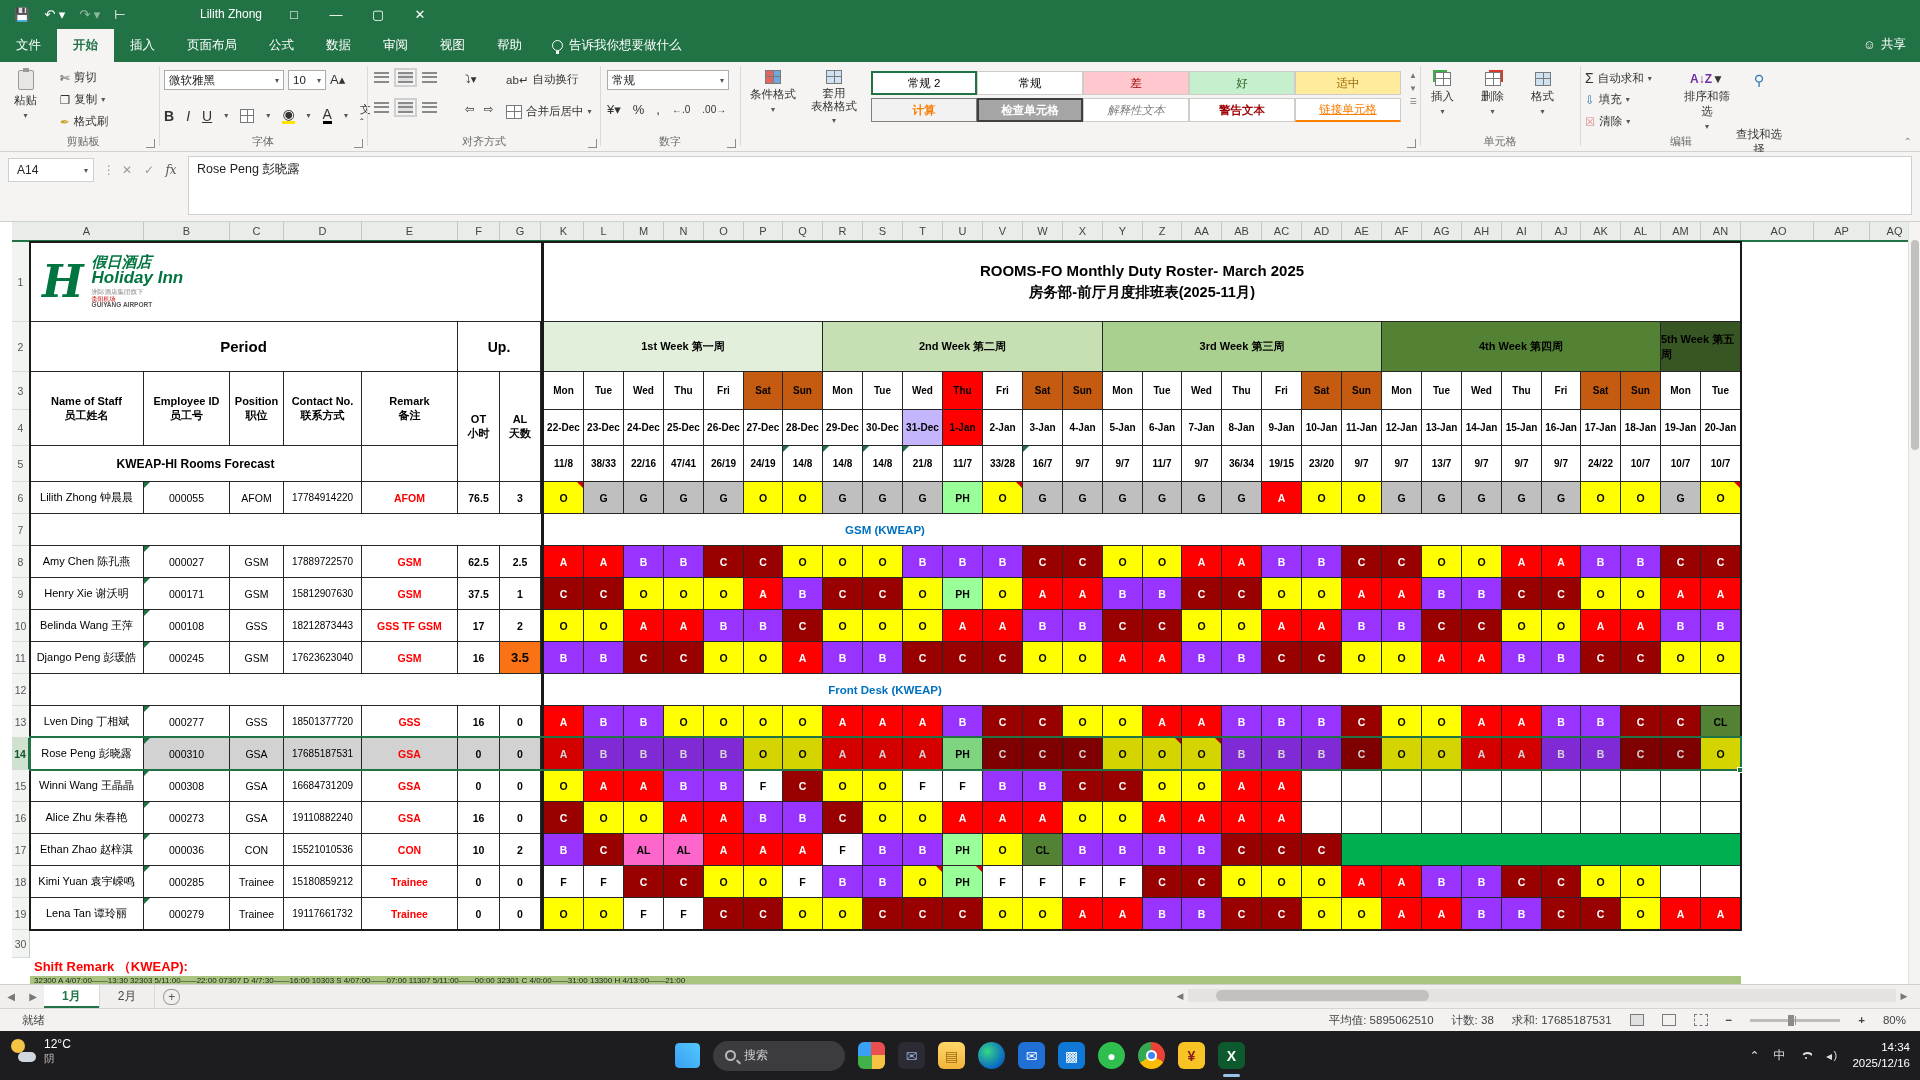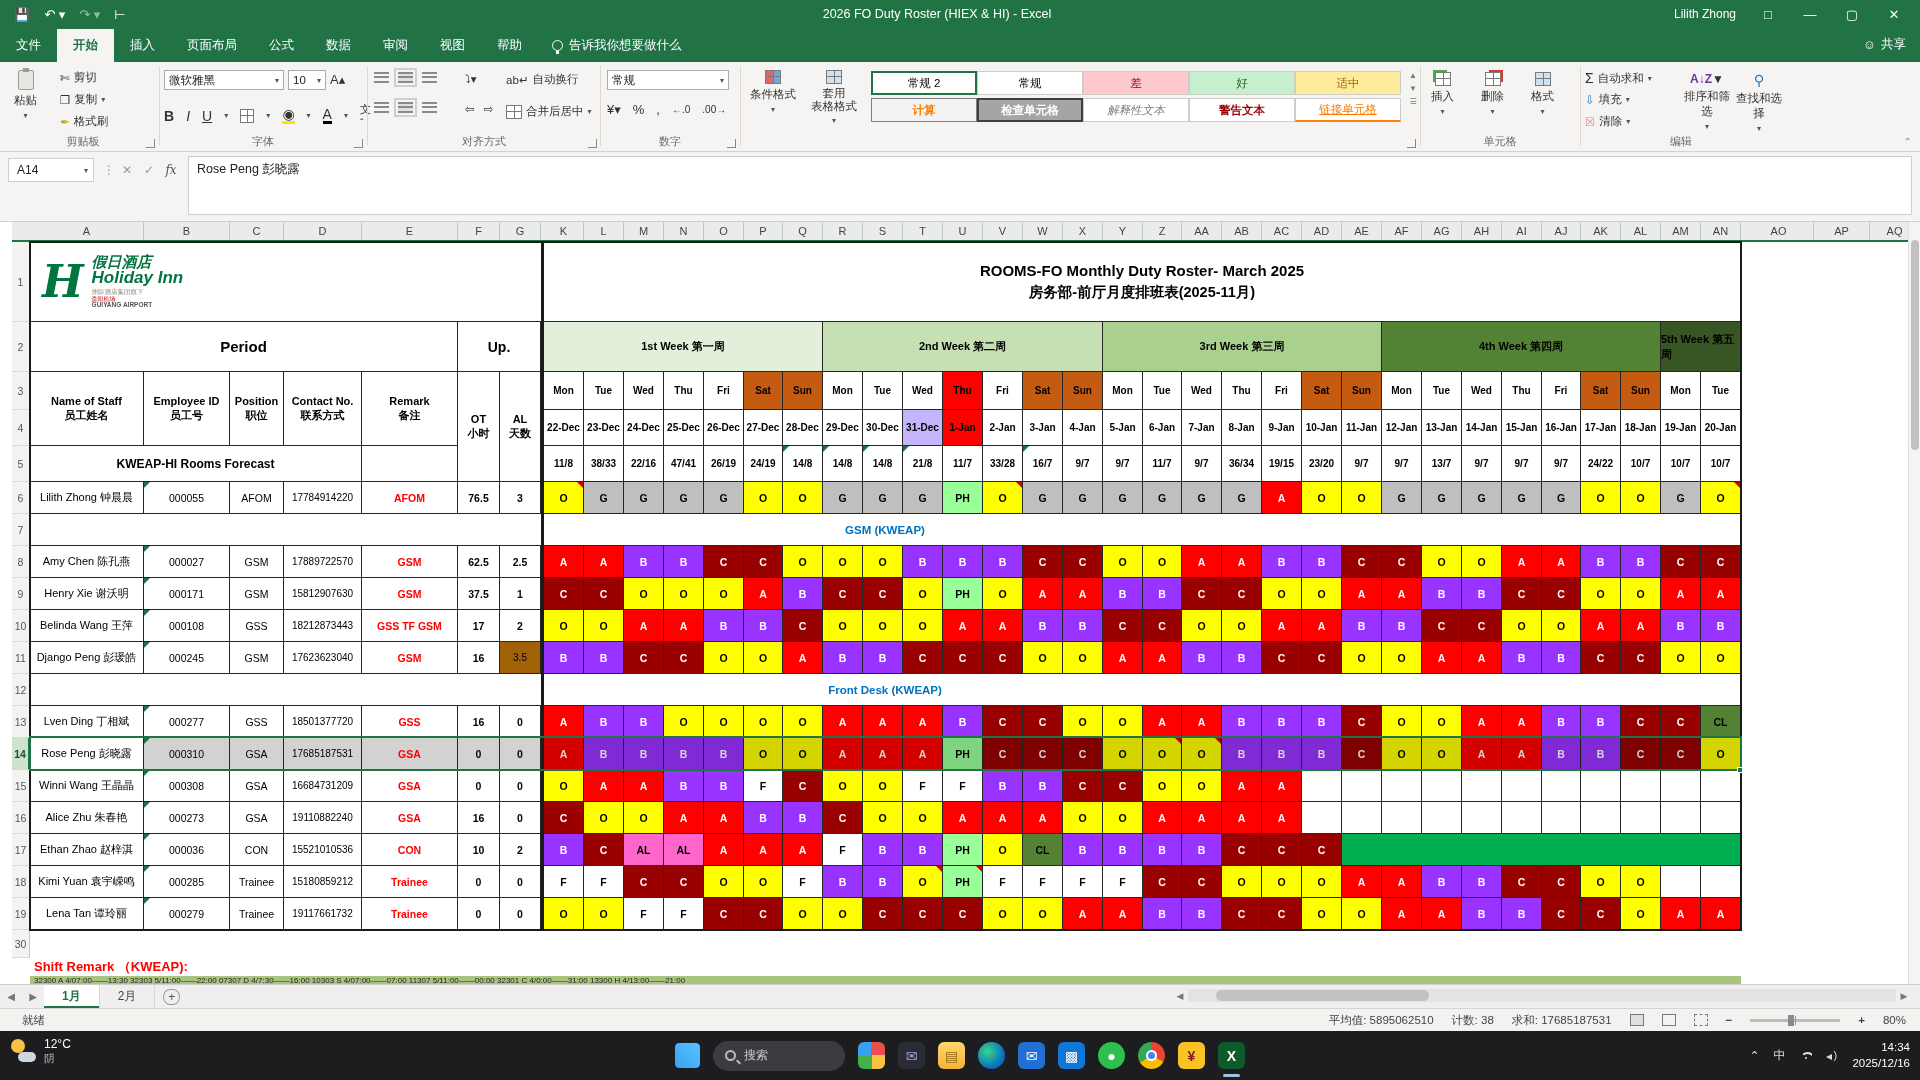--- a/index.html
+++ b/index.html
@@ -132,21 +132,20 @@
 </head>
 <body>
 
 <div id="titlebar">
   <div class="qat">
     <span>💾</span>
     <span>↶ ▾</span>
     <span style="opacity:.5">↷ ▾</span>
     <span>⊢</span>
   </div>
-  <div class="title">2026 FO Duty Roster (HIEX &amp; HI)  -  Excel</div>
   <div class="right">
     <span>Lilith Zhong</span>
     <span class="winbtn">□</span>
     <span class="winbtn">―</span>
     <span class="winbtn">▢</span>
     <span class="winbtn">✕</span>
   </div>
 </div>
 
 <div id="menubar">
@@ -343,21 +342,21 @@
         <span>清除</span>
         <span class="dd">▾</span>
       </div>
     <div class="btn-big" style="position:absolute; left:100px; top:10px; width:52px;">
       <span style="font-size:12px;"><b style="color:#7030a0;">A↓Z</b>▼</span>
       <span style="text-align:center;">排序和筛选</span>
         <span class="dd">▾</span>
     </div>
     <div class="btn-big" style="position:absolute; left:152px; top:10px; width:52px;">
       <span style="font-size:14px; color:#2e75b6;">⚲</span>
-      <span style="text-align:center;">查找和选择</span>
+      <span style="text-align:center;margin-top:36px;">查找和选择</span>
         <span class="dd">▾</span>
     </div>
     <div class="glabel">编辑</div>
   </div>
   <div style="position:absolute; right:8px; bottom:4px; color:#888; font-size:10px;">⌃</div>
 </div>
 
 <div id="formulabar">
   <div id="namebox">
       <span>A14</span>
@@ -691,21 +690,21 @@
     <div class="cell shift" style="left: 1581px; top: 610px; width: 40px; height: 32px; background: rgb(255, 0, 0); color: rgb(255, 255, 255);">A</div>
     <div class="cell shift" style="left: 1621px; top: 610px; width: 40px; height: 32px; background: rgb(255, 0, 0); color: rgb(255, 255, 255);">A</div>
     <div class="cell shift" style="left: 1661px; top: 610px; width: 40px; height: 32px; background: rgb(153, 51, 255); color: rgb(255, 255, 255);">B</div>
     <div class="cell shift" style="left: 1701px; top: 610px; width: 40px; height: 32px; background: rgb(153, 51, 255); color: rgb(255, 255, 255);">B</div>
     <div class="cell" style="left: 30px; top: 642px; width: 114px; height: 32px; font-size: 11px;">Django Peng 彭瑗皓</div>
     <div class="cell gc" style="left: 144px; top: 642px; width: 86px; height: 32px; font-size: 10.5px; background: rgb(255, 255, 255);">000245</div>
     <div class="cell" style="left: 230px; top: 642px; width: 54px; height: 32px; font-size: 10.5px; background: rgb(255, 255, 255);">GSM</div>
     <div class="cell" style="left: 284px; top: 642px; width: 78px; height: 32px; font-size: 10px; background: rgb(255, 255, 255);">17623623040</div>
     <div class="cell" style="left: 362px; top: 642px; width: 96px; height: 32px; font-size: 10.5px; font-weight: bold; color: rgb(255, 0, 0); background: rgb(255, 255, 255);">GSM</div>
     <div class="cell" style="left: 458px; top: 642px; width: 42px; height: 32px; font-size: 10.5px; font-weight: bold; background: rgb(255, 255, 255);">16</div>
-    <div class="cell" style="left: 500px; top: 642px; width: 41px; height: 32px; font-size: 10px; font-weight: normal; background: #a16207;">3.5</div>
+    <div class="cell" style="left: 500px; top: 642px; width: 41px; height: 32px; font-size: 13px; font-weight: bold; background: #f97316;">3.5</div>
     <div class="cell shift" style="left: 544px; top: 642px; width: 40px; height: 32px; background: rgb(153, 51, 255); color: rgb(255, 255, 255);">B</div>
     <div class="cell shift" style="left: 584px; top: 642px; width: 40px; height: 32px; background: rgb(153, 51, 255); color: rgb(255, 255, 255);">B</div>
     <div class="cell shift" style="left: 624px; top: 642px; width: 40px; height: 32px; background: rgb(153, 0, 0); color: rgb(255, 255, 255);">C</div>
     <div class="cell shift" style="left: 664px; top: 642px; width: 40px; height: 32px; background: rgb(153, 0, 0); color: rgb(255, 255, 255);">C</div>
     <div class="cell shift" style="left: 704px; top: 642px; width: 40px; height: 32px; background: rgb(255, 255, 0); color: rgb(0, 0, 0);">O</div>
     <div class="cell shift" style="left: 744px; top: 642px; width: 39px; height: 32px; background: rgb(255, 255, 0); color: rgb(0, 0, 0);">O</div>
     <div class="cell shift" style="left: 783px; top: 642px; width: 40px; height: 32px; background: rgb(255, 0, 0); color: rgb(255, 255, 255);">A</div>
     <div class="cell shift" style="left: 823px; top: 642px; width: 40px; height: 32px; background: rgb(153, 51, 255); color: rgb(255, 255, 255);">B</div>
     <div class="cell shift" style="left: 863px; top: 642px; width: 40px; height: 32px; background: rgb(153, 51, 255); color: rgb(255, 255, 255);">B</div>
     <div class="cell shift" style="left: 903px; top: 642px; width: 40px; height: 32px; background: rgb(153, 0, 0); color: rgb(255, 255, 255);">C</div>

